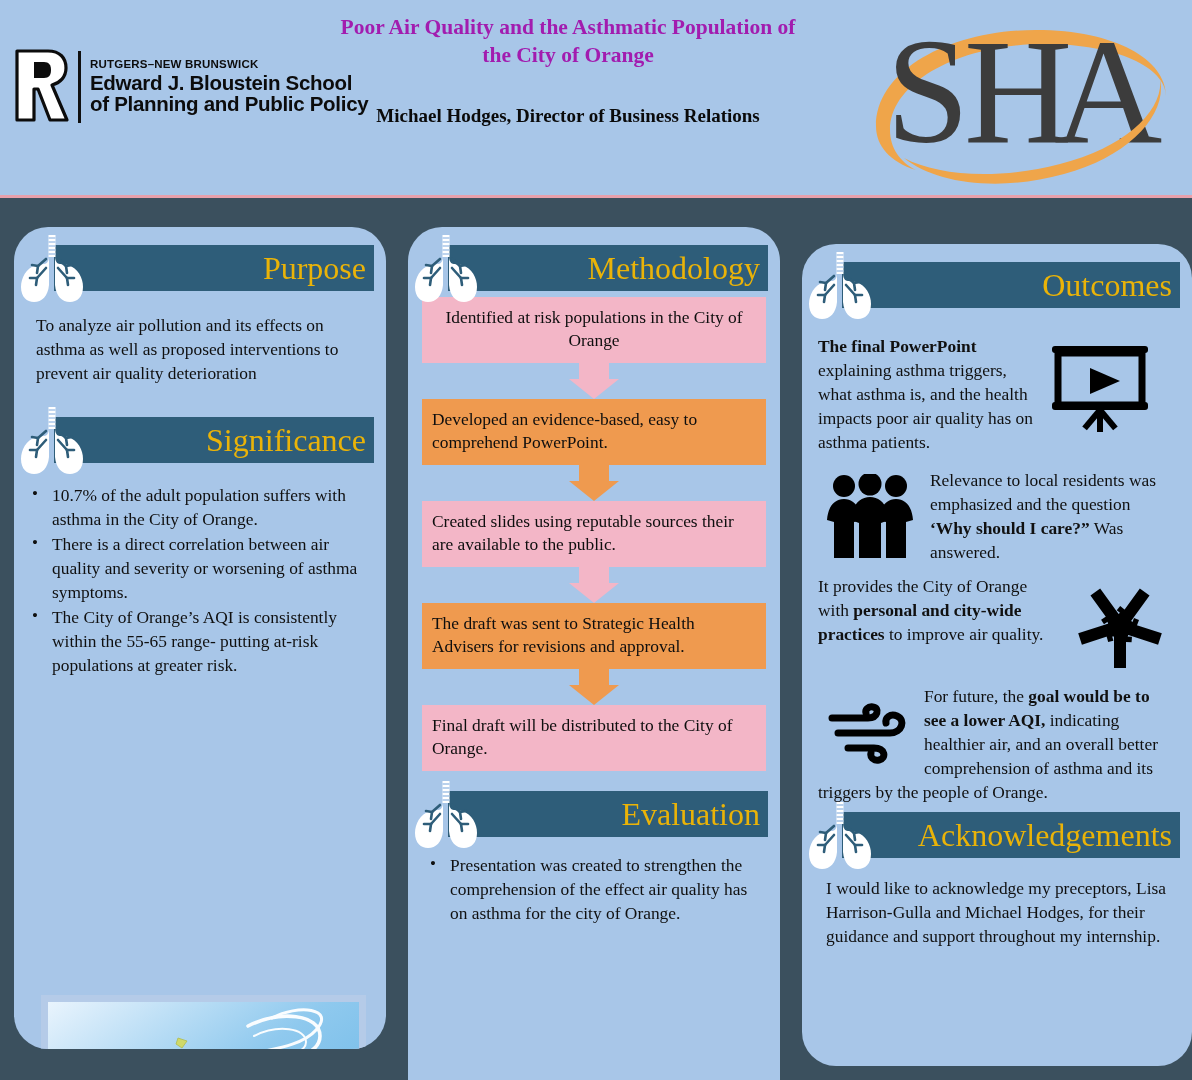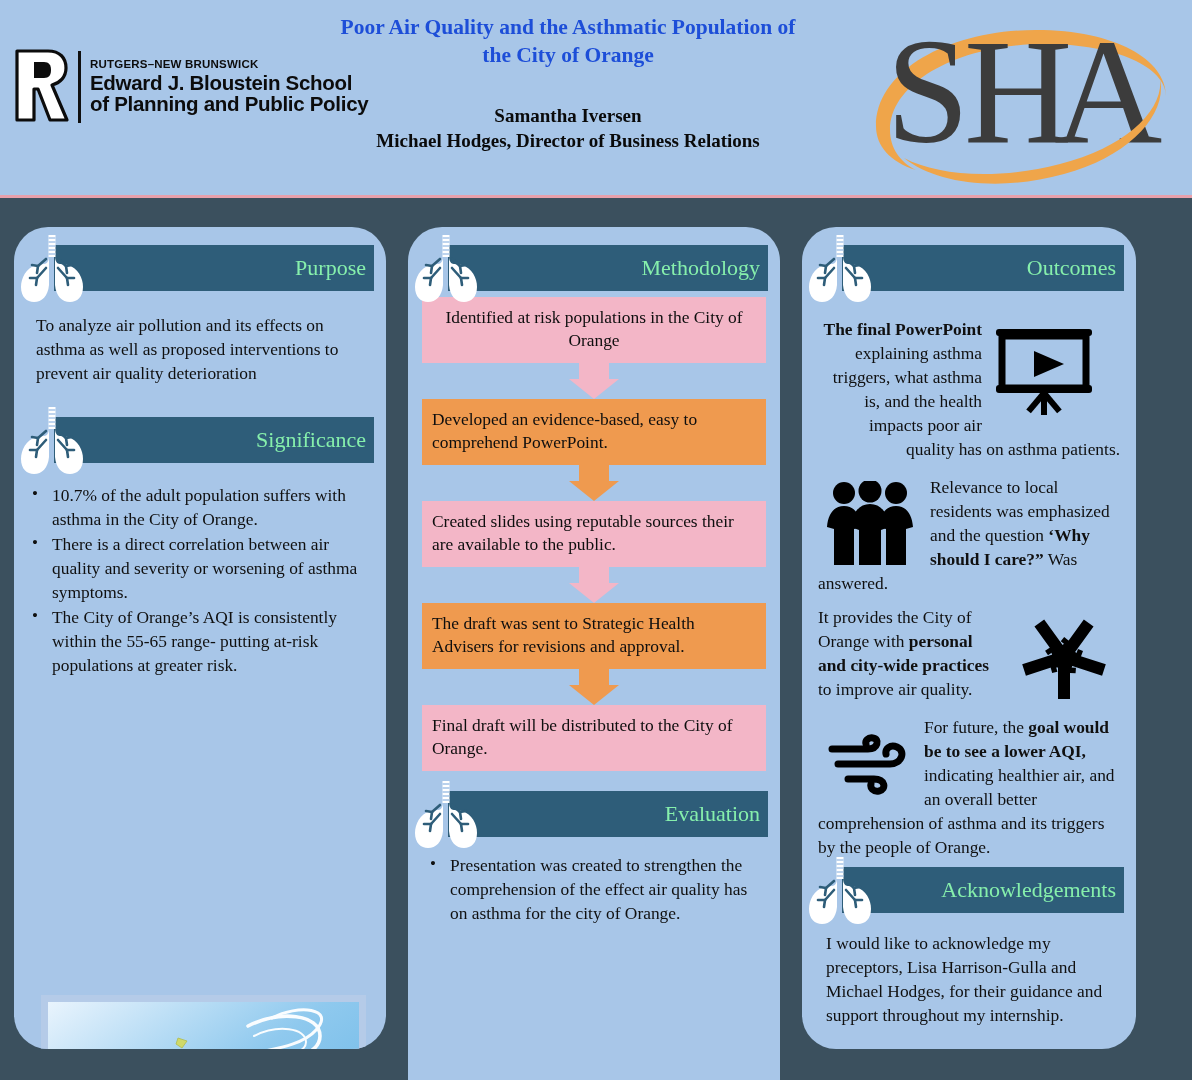--- a/index.html
+++ b/index.html
@@ -55,21 +55,21 @@
   }
 
   
   .title-block {
     position: absolute; left: 288px; top: 14px;
     width: 560px;
     text-align: center;
   }
   .poster-title {
     font-size: 21.5px; font-weight: bold;
-    color: #1d4ed8; line-height: 1.28;
+    color: #a21caf; line-height: 1.28;
   }
   .authors {
     margin-top: 34px;
     font-size: 19px; font-weight: bold;
     color: #0a0a0a; line-height: 1.34;
   }
 
   
   .sha-logo {
     position: absolute; left: 868px; top: 8px;
@@ -83,38 +83,38 @@
     background: #3b505e;
   }
   .card {
     position: absolute;
     background: #a8c6e8;
     border-radius: 34px;
     overflow: hidden;
   }
   #card-purpose   { left: 14px;  top: 29px; width: 372px; height: 822px; }
   #card-method    { left: 408px; top: 29px; width: 372px; height: 1050px; }
-  #card-outcomes  { left: 802px; top: 29px; width: 334px; height: 822px; }
+  #card-outcomes  { left: 802px; top: 46px; width: 390px; height: 822px; }
 
   
   .section-head {
     position: relative;
     height: 46px;
     margin: 0 0 0 0;
   }
   .head-bar {
     position: absolute; left: 40px; right: 12px; top: 0;
     height: 46px;
     background: #2e5d79;
     display: flex; align-items: center; justify-content: flex-end;
     padding-right: 8px;
   }
   .head-title {
-    color: #86efac;
-    font-size: 22px;
+    color: #eab308;
+    font-size: 32px;
     font-family: "Liberation Serif", serif;
     line-height: 1;
   }
   .lungs-icon {
     position: absolute; left: 2px; top: -10px;
     width: 72px; height: 68px;
     z-index: 3;
   }
 
   .body-text {
@@ -218,21 +218,20 @@
       <div class="rutgers-l2">of Planning and Public Policy</div>
     </div>
   </div>
 
   <div class="title-block">
     <div class="poster-title">
       <div>Poor Air Quality and the Asthmatic Population of</div>
       <div>the City of Orange</div>
     </div>
     <div class="authors">
-      <div>Samantha Iversen</div>
       <div>Michael Hodges, Director of Business Relations</div>
     </div>
   </div>
 
   <div class="sha-logo">
     <svg viewBox="0 0 300 180" width="300" height="180">
 
       <path d="M8 118 C8 62 82 22 168 22 C248 22 298 52 298 88 C298 60 250 36 176 36 C92 36 22 74 22 122 C22 140 32 154 48 162 C22 154 8 138 8 118 Z" fill="#efa54a"></path>
 
       <g fill="#3c3c3c" font-family="Liberation Serif, serif" font-size="150" font-weight="normal">
@@ -529,21 +528,21 @@
               <path d="M50 31 L56 30"></path>
               <path d="M50 31 L51 38"></path>
             <path d="M42 33 L51 43"></path>
               <path d="M51 43 L58 43"></path>
               <path d="M51 43 L52 50"></path>
           </g>
         </svg>
       </div>
     </div>
 
-    <div class="out-block" style="margin-top:26px;text-align:right;">
+    <div class="out-block" style="margin-top:26px;">
       <div class="float-icon icon-screen" style="margin:6px 24px 4px 10px;">
         <svg viewBox="0 0 104 96" width="104" height="96">
           <rect x="4" y="6" width="96" height="7" rx="3" fill="#000000"></rect>
           <rect x="10" y="13" width="84" height="52" fill="none" stroke="#000000" stroke-width="7"></rect>
           <rect x="4" y="62" width="96" height="8" rx="3" fill="#000000"></rect>
           <polygon points="42,28 72,41 42,54" fill="#000000"></polygon>
           <rect x="49" y="68" width="6" height="24" fill="#000000"></rect>
           <rect x="49" y="68" width="6" height="26" fill="#000000" transform="rotate(40 52 70)"></rect>
           <rect x="49" y="68" width="6" height="26" fill="#000000" transform="rotate(-40 52 70)"></rect>
         </svg>

